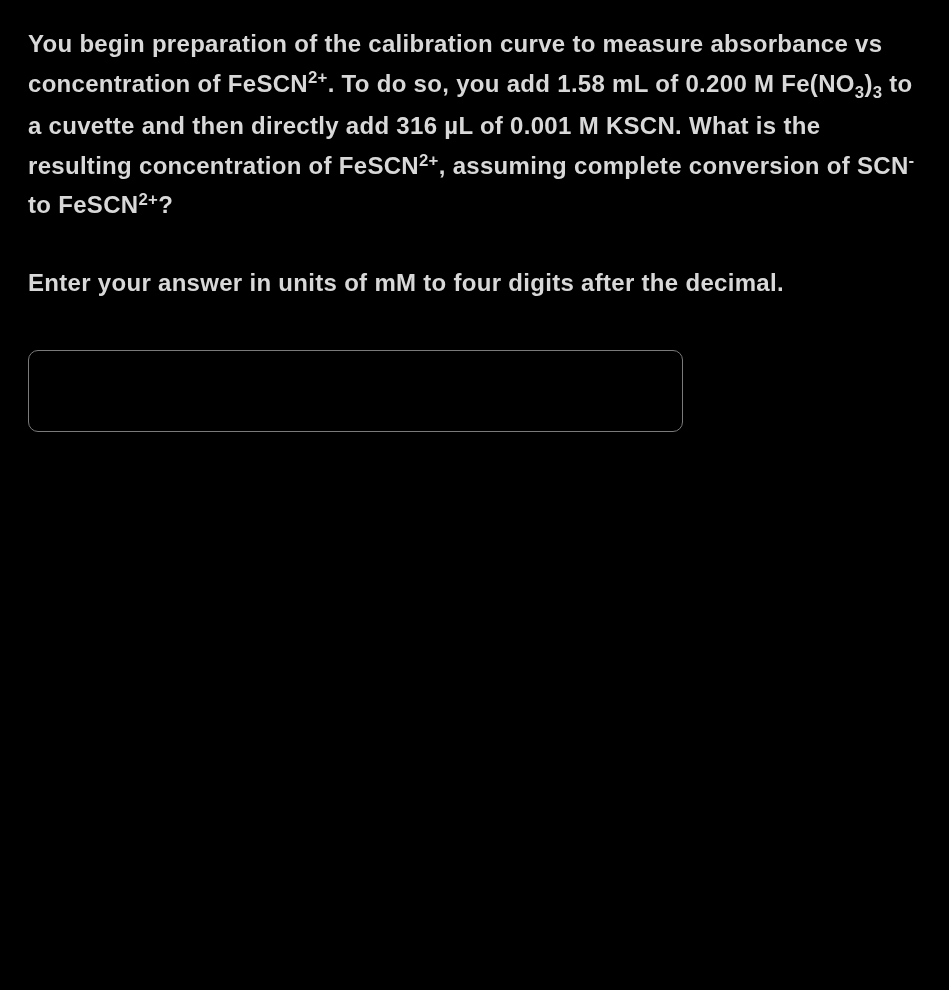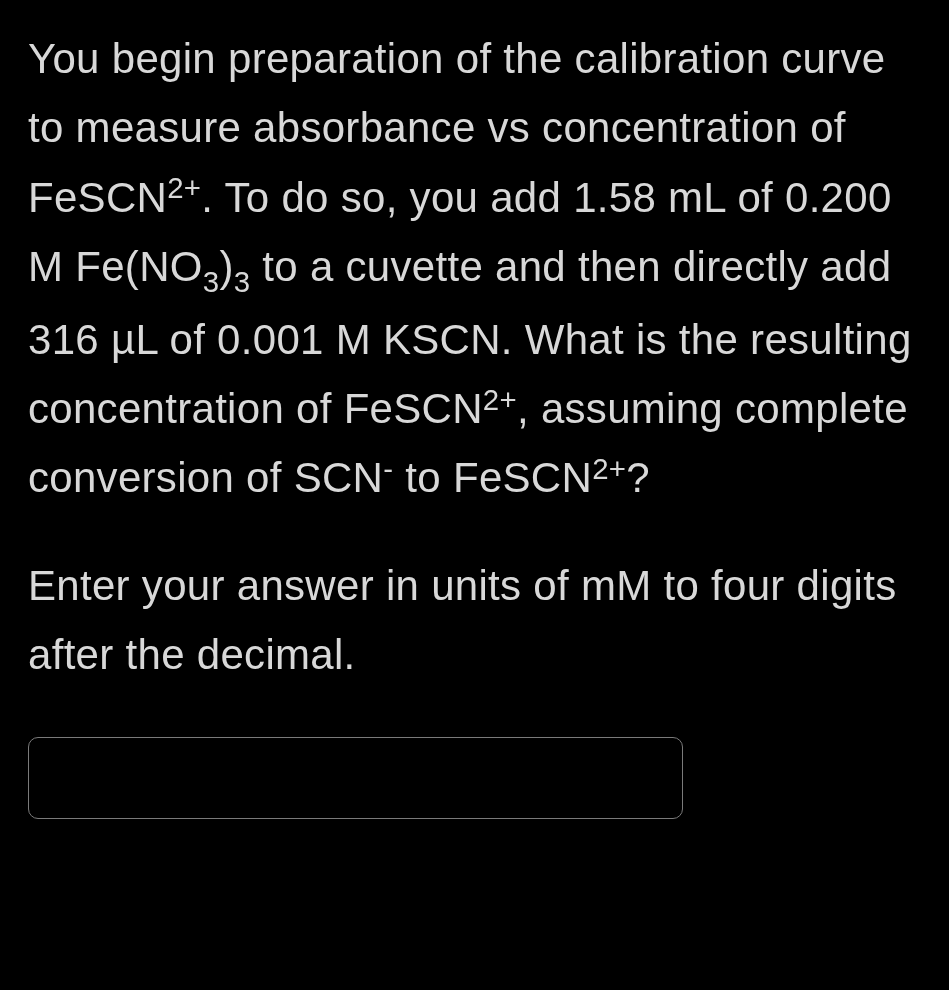--- a/index.html
+++ b/index.html
@@ -9,23 +9,23 @@
   }
   body {
     background: #000000;
     width: 949px;
     height: 990px;
     font-family: "Segoe UI", "Helvetica Neue", Arial, sans-serif;
     color: #d8d8d8;
     padding: 24px 28px;
   }
   .question-text {
-    font-size: 42px;
+    font-size: 24px;
     line-height: 1.65;
-    font-weight: 400;
+    font-weight: 700;
     letter-spacing: 0.3px;
   }
   .para2 {
     margin-top: 38px;
   }
   .sup {
     font-size: 0.7em;
     vertical-align: super;
     position: relative;
     top: 0.05em;

